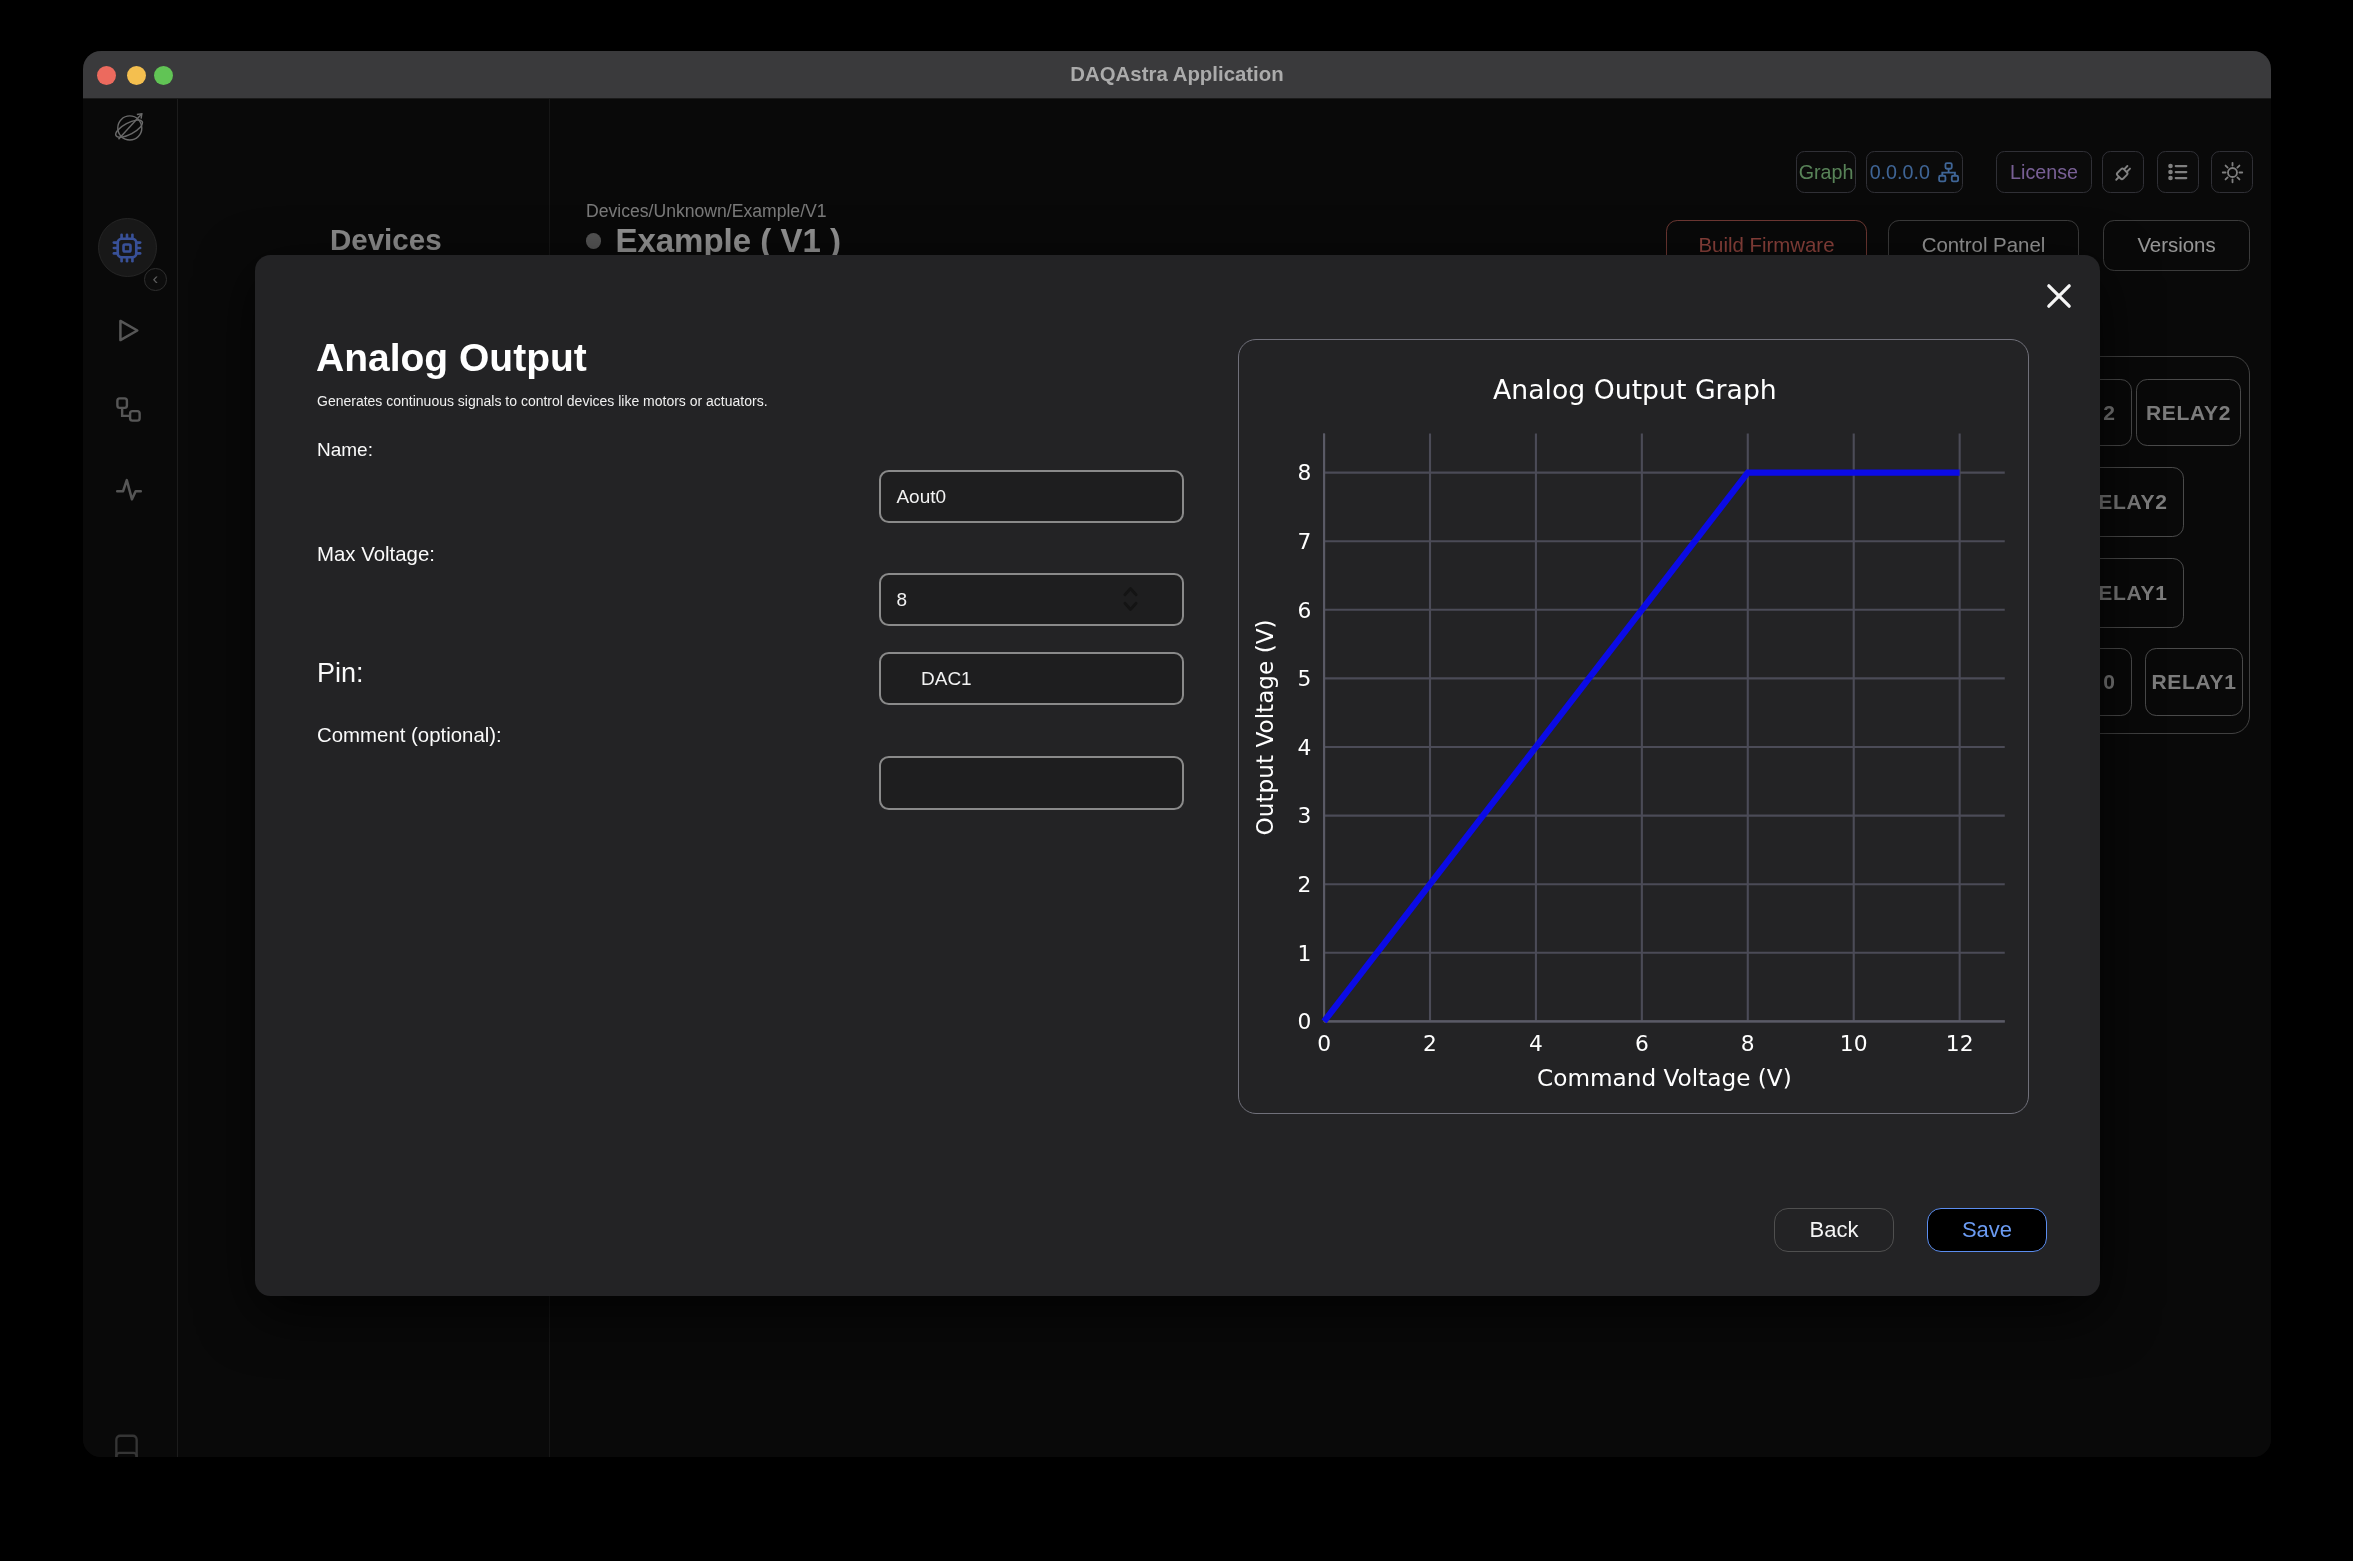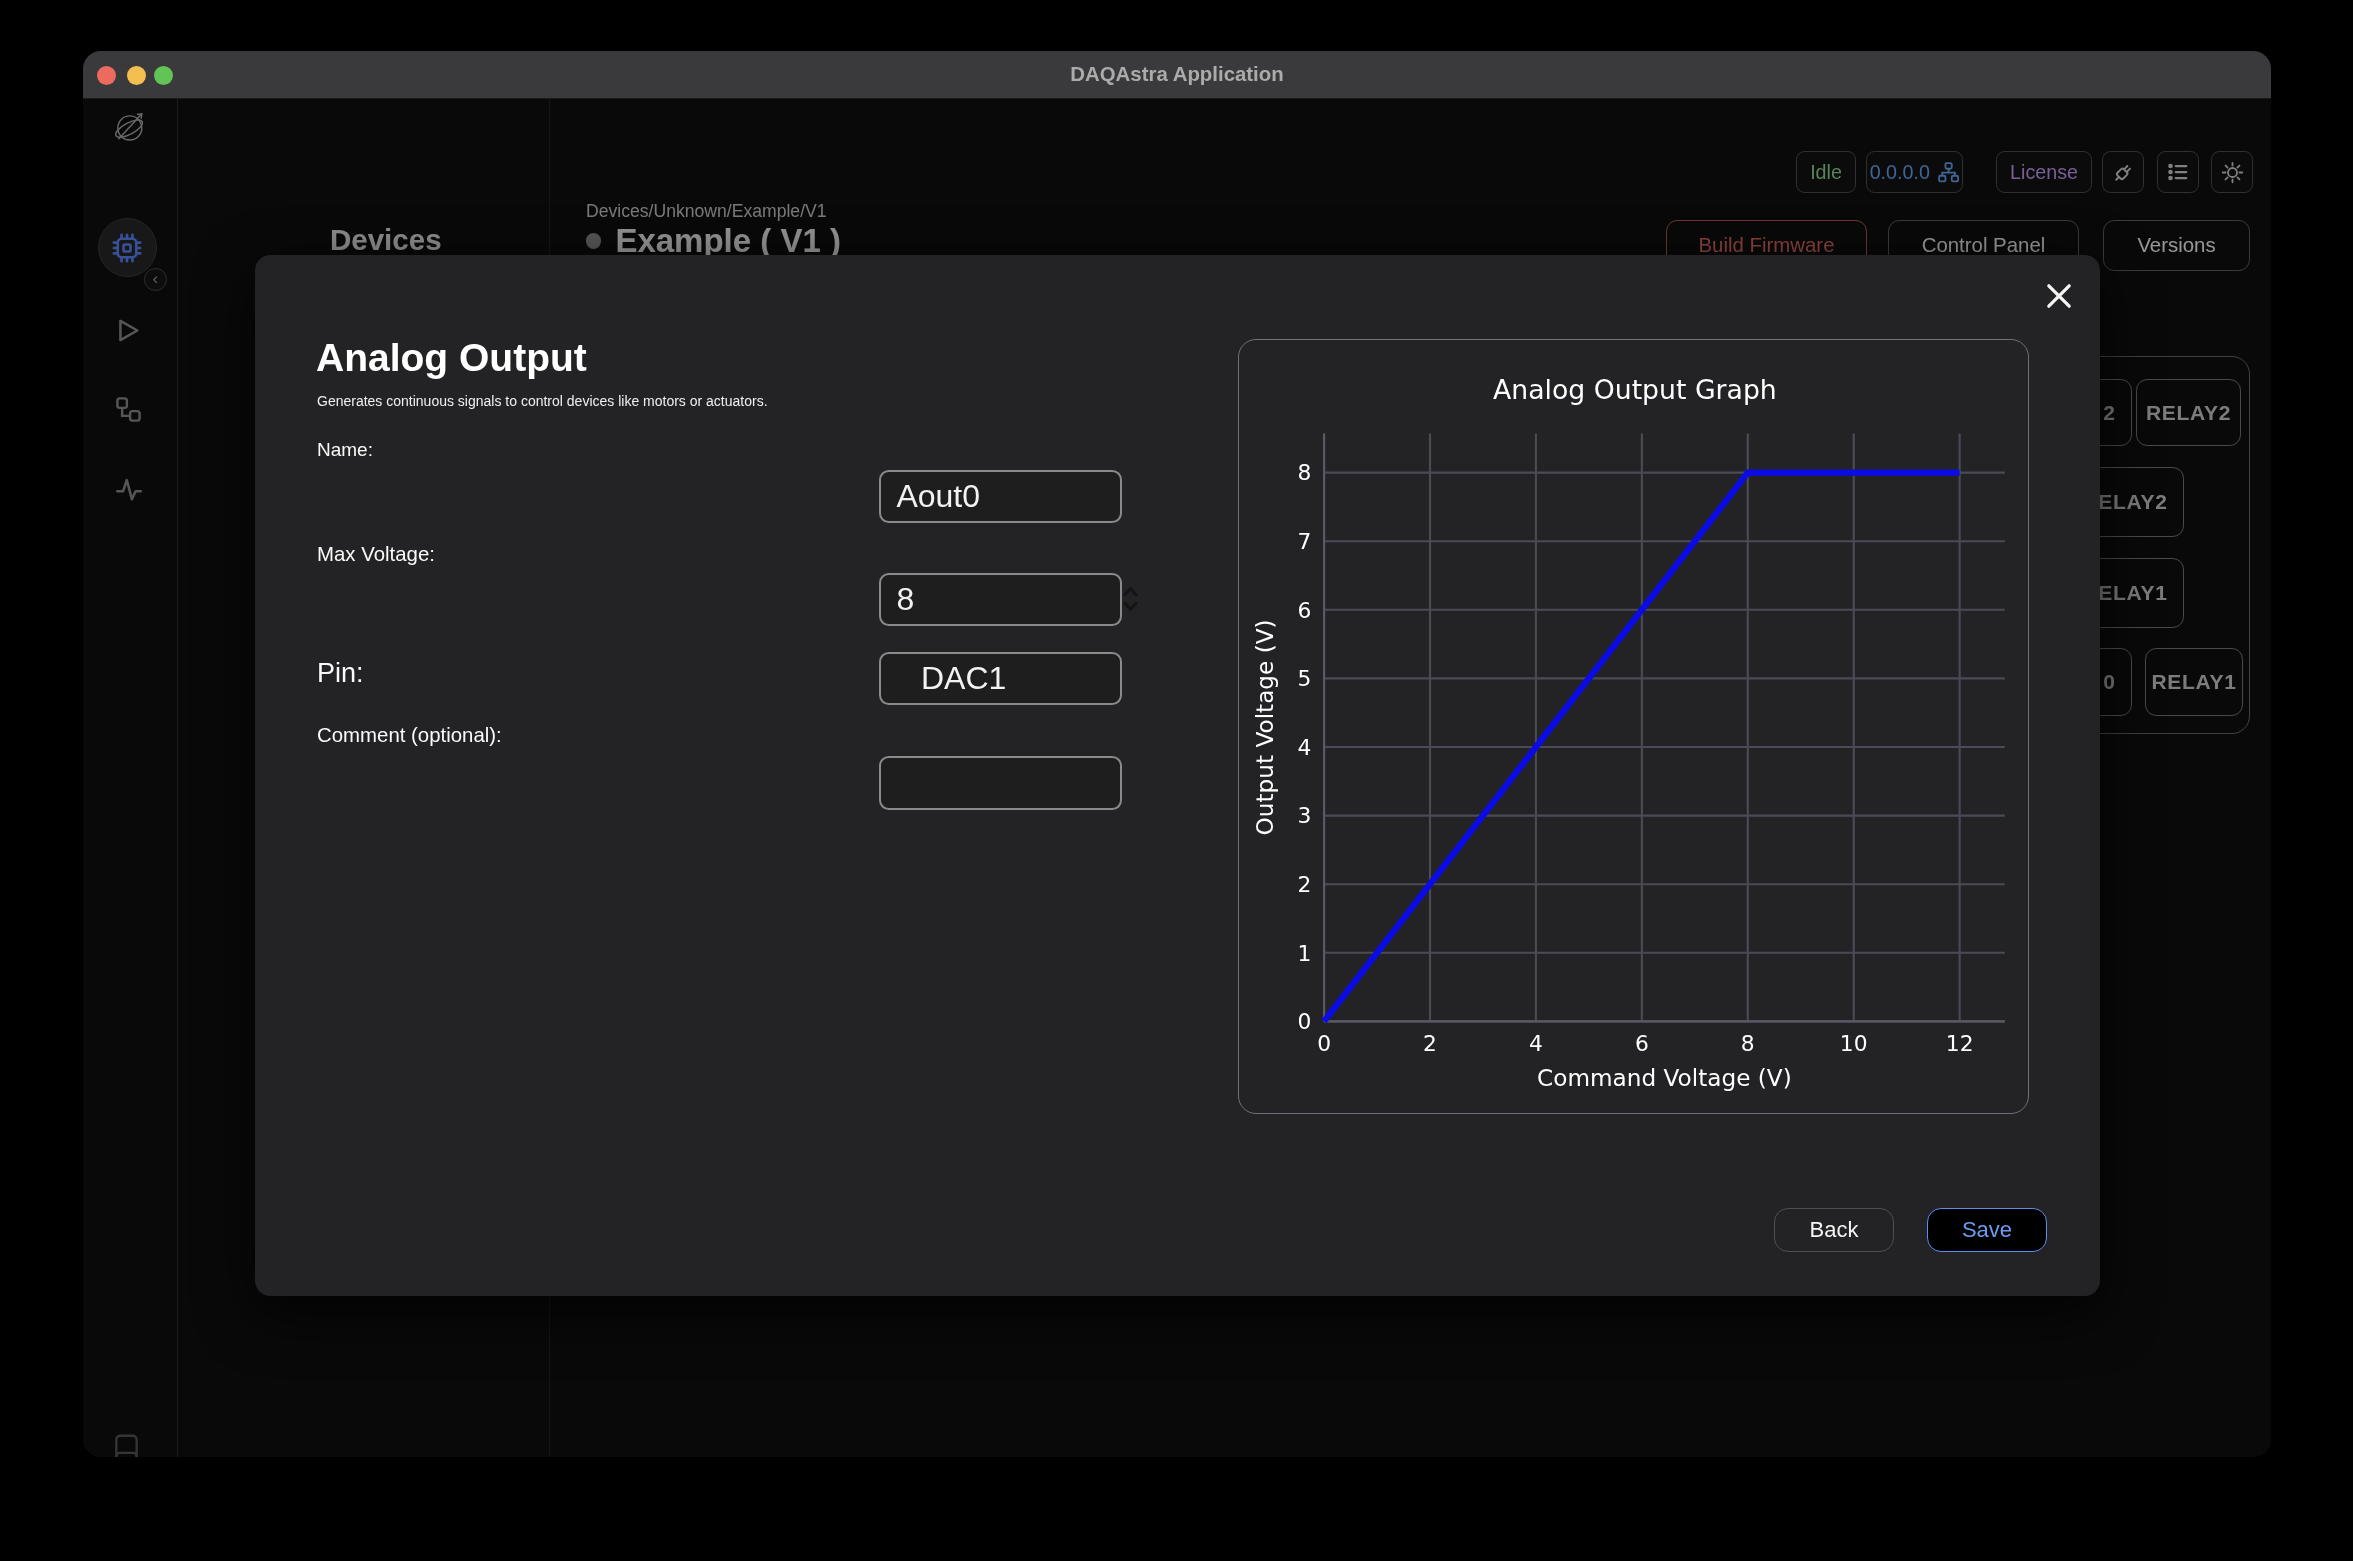--- a/index.html
+++ b/index.html
@@ -67,23 +67,23 @@
 
   
   #dim { left:0; top:48px; width:100%; height:1359px; background:rgba(0,0,0,0.38); z-index:5; }
 
   
   #modal { left:172px; top:204px; width:1845px; height:1041px; background:#232325;
            border-radius:15.4px; z-index:10; box-shadow:0 17px 56px rgba(0,0,0,.75); }
   #modal-title { left:61px; top:81px; font-size:39px; font-weight:bold; color:#fff; }
   #modal-desc { left:62px; top:138px; font-size:14px; color:#f0f0f0; }
   .f-label { left:62px; color:#fafafa; }
-  .f-input { left:624px; width:243px; height:53px; background:#1e1e1f;
+  .f-input { left:624px; width:305px; height:53px; background:#1e1e1f;
              border:2.1px solid #8a8a8a; border-radius:9.8px; color:#f2f2f2;
-             font-size:32px; padding:0 15.4px; font-family:"Liberation Sans",sans-serif; outline:none; }
+             font-size:19px; padding:0 15.4px; font-family:"Liberation Sans",sans-serif; outline:none; }
   #close-x { left:1784px; top:21px; width:39px; height:39px; display:flex;
              align-items:center; justify-content:center; }
   .dlg-btn { top:953px; height:44px; width:120px; border-radius:14px; font-size:22px;
              display:flex; align-items:center; justify-content:center; }
   #back-btn { left:1519px; border:1.4px solid #4f4f4f; color:#f5f5f5; background:transparent; }
   #save-btn { left:1660px; border:1.4px solid #5b8def; color:#6b9bf2; background:#000000;margin-left:12px; }
 
   
   #chart-card { left:983px; top:84px; width:791px; height:775px;
                 border:1.4px solid #70707a; border-radius:18px; }
@@ -105,21 +105,21 @@
     <svg class="abs" style="left:27px; top:7px;" width="41" height="41" viewBox="0 0 58 58">
       <g fill="none" stroke="#aaa" stroke-width="2">
         <circle cx="28" cy="31" r="17"></circle>
         <ellipse cx="27" cy="32" rx="21" ry="8" transform="rotate(-28 27 32)"></ellipse>
         <line x1="12" y1="47" x2="45" y2="11"></line>
         <path d="M38,12 L45,11 L44,18"></path>
       </g>
     </svg>
 
     <div class="abs tbtn" style="left:1713px; width:60px; color:#8fd48f;">
-      <span>Idle</span>
+      <span>Graph</span>
     </div>
 
     <div class="abs tbtn" style="left:1783px; width:97px; color:#66a3f2;">
       <span>0.0.0.0</span>
       <svg width="22.5" height="22.5" viewBox="0 0 32 32">
         <g fill="none" stroke="#66a3f2" stroke-width="2.6">
           <rect x="12" y="3" width="9" height="8" rx="2"></rect>
           <rect x="3" y="21" width="9" height="8" rx="2"></rect>
           <rect x="21" y="21" width="9" height="8" rx="2"></rect>
           <path d="M16.5,11 V16 M7.5,21 V16.5 H25.5 V21"></path>

